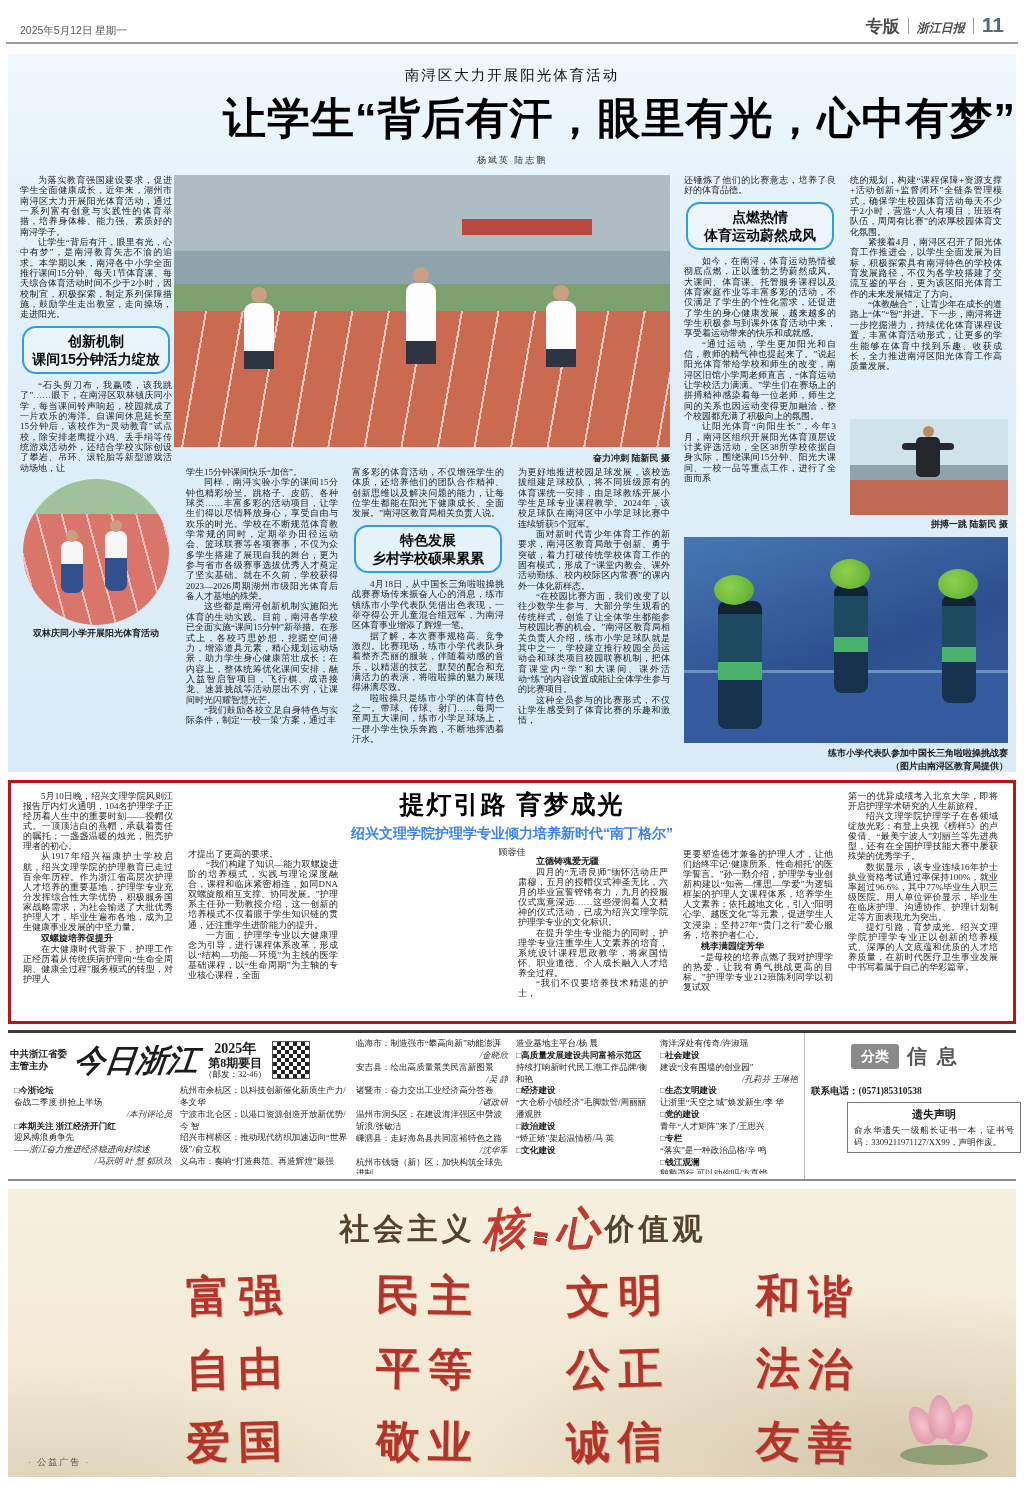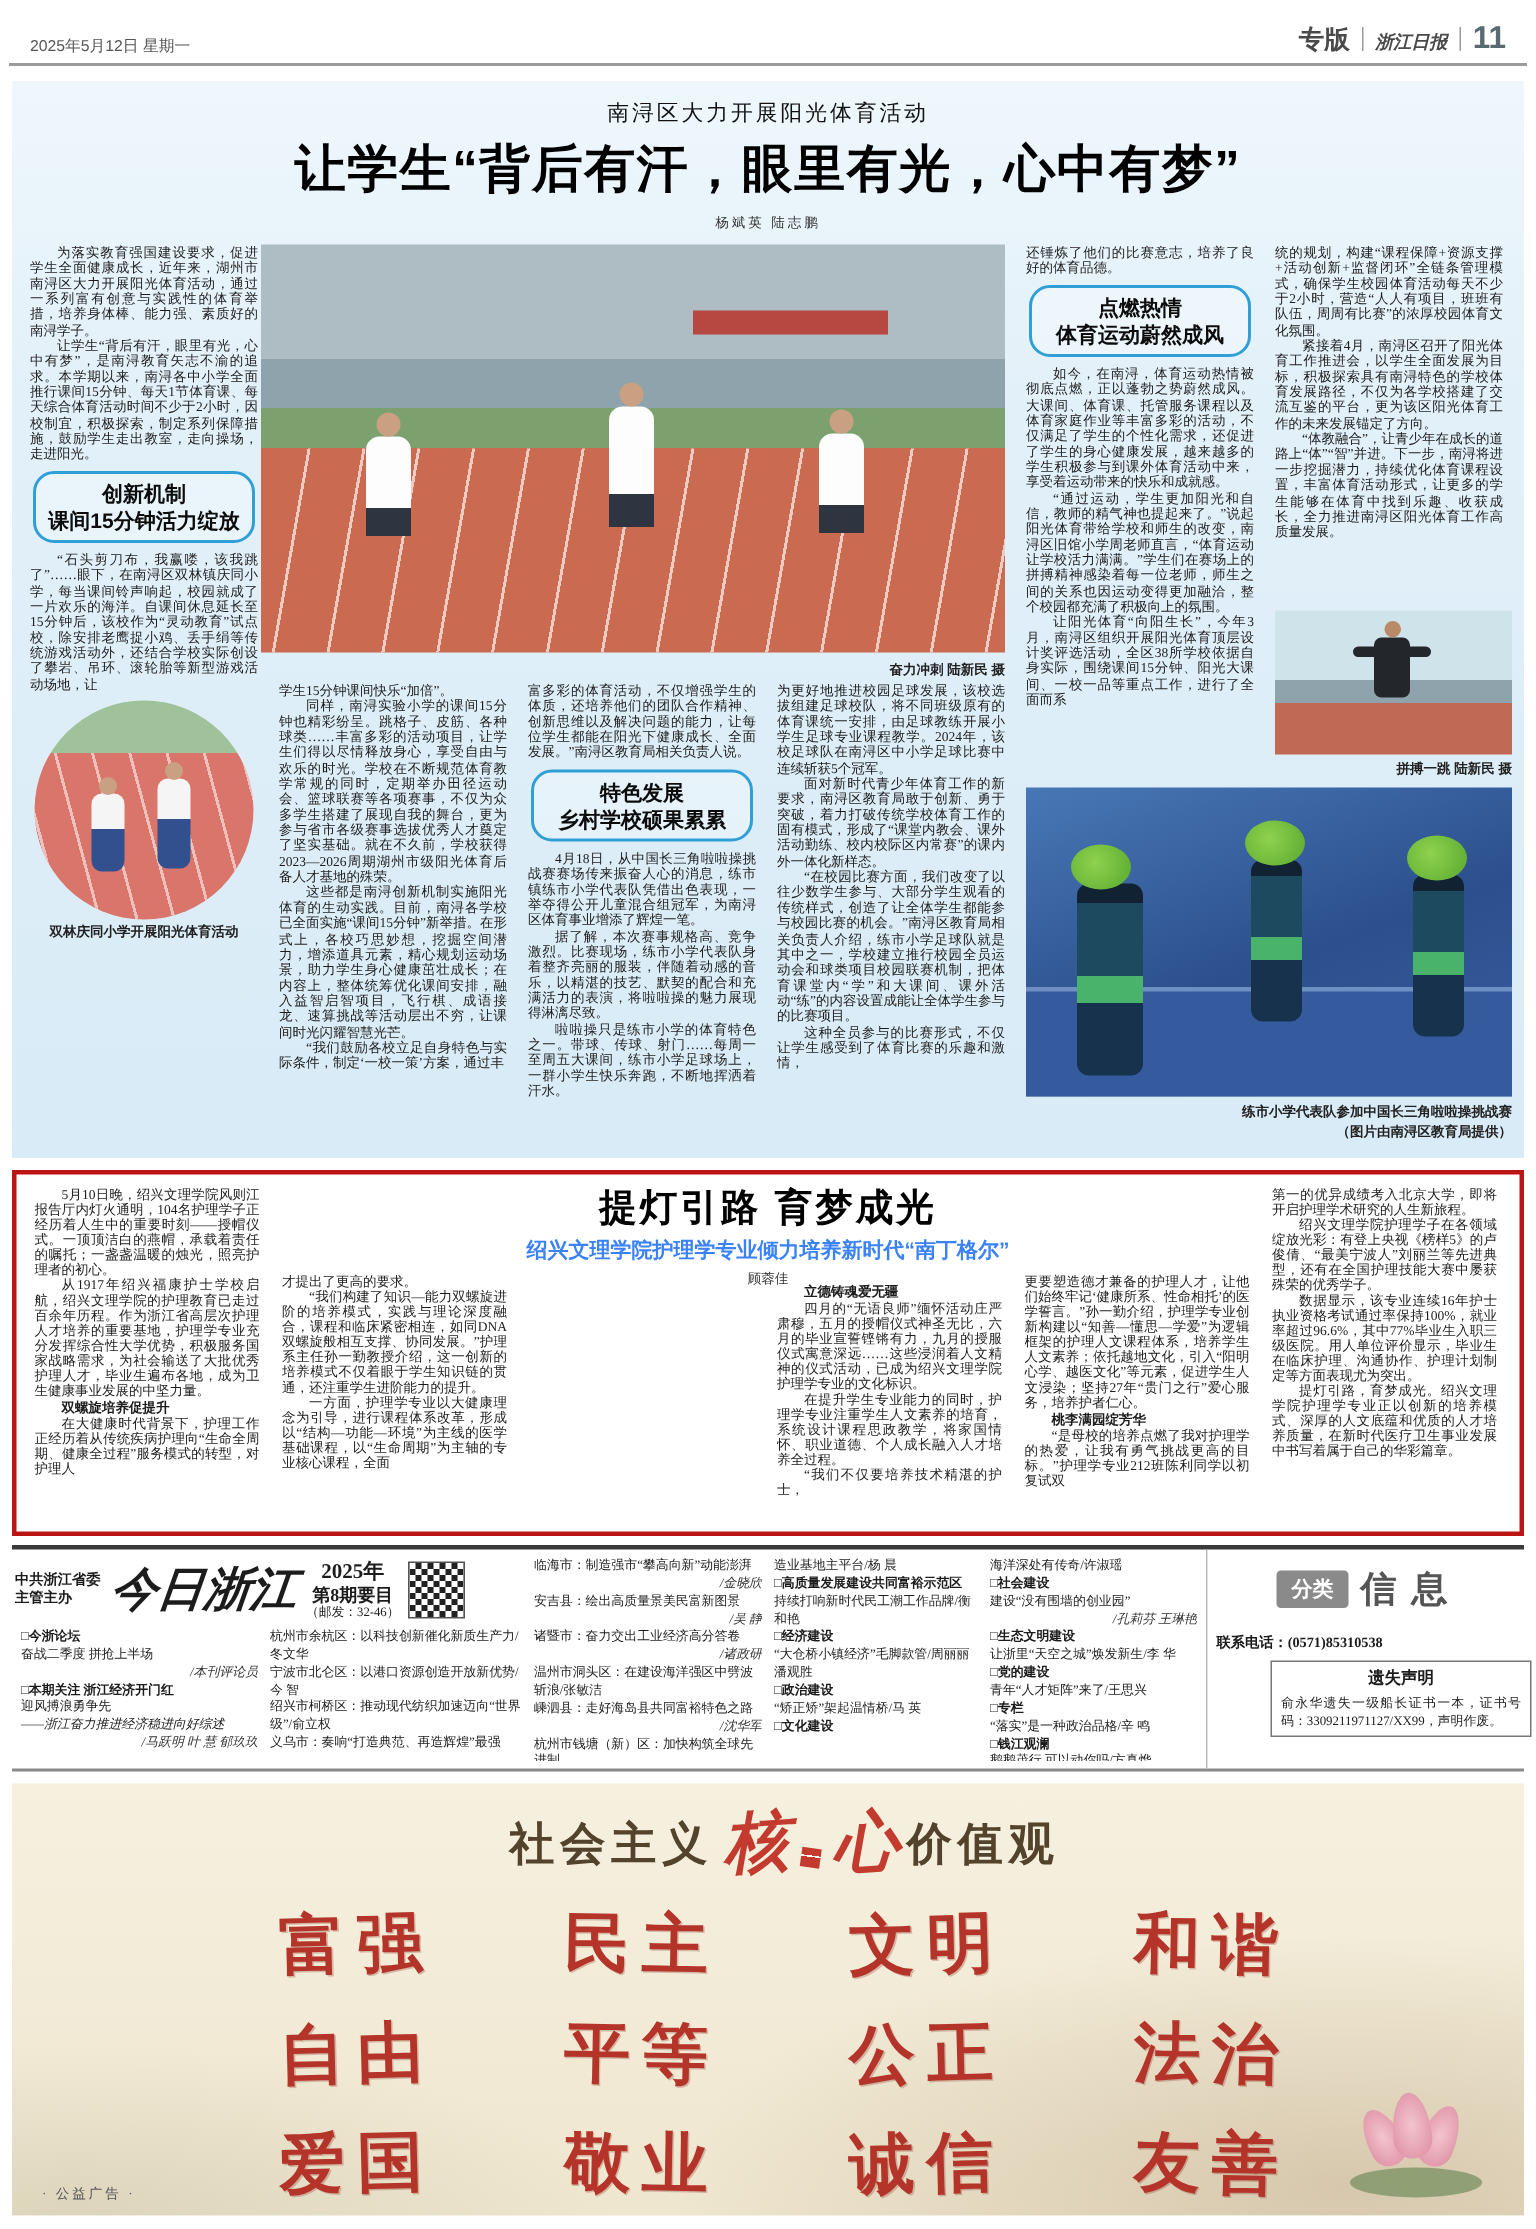--- a/index.html
+++ b/index.html
@@ -8,21 +8,21 @@
   .pg-header{height:30px;display:flex;justify-content:space-between;align-items:flex-end;padding:8px 14px 4px;border-bottom:2px solid #9a9a9a;margin:0 6px;}
   .pg-date{font-size:10.5px;color:#555;font-family:"Liberation Sans",sans-serif;}
   .masthead{display:flex;align-items:baseline;gap:8px;color:#4a4a4a;}
   .m-section{font-size:17px;font-weight:bold;font-family:"Liberation Sans",sans-serif;}
   .m-sep{width:1px;height:16px;background:#999;align-self:center;}
   .m-paper{font-size:12px;font-weight:bold;font-style:italic;font-family:"DejaVu Serif",serif;}
   .m-page{font-size:21px;font-weight:bold;font-family:"Liberation Sans",sans-serif;color:#5a6a72;}
   
   .main-art{position:relative;margin:10px 8px 0;height:718px;background:linear-gradient(#eef7fc 0%,#e2f0f9 30%,#d8ebf6 100%);}
   .kicker{padding-top:12px;text-align:center;font-size:14.5px;letter-spacing:2px;color:#111;font-family:"Liberation Sans",sans-serif;}
-  .headline{text-align:center;font-size:34px;font-weight:900;color:#000;margin-top:5px;letter-spacing:1px;font-family:"Liberation Sans",sans-serif;}
+  .headline{text-align:right;font-size:43px;font-weight:900;color:#000;margin-top:5px;letter-spacing:1px;font-family:"Liberation Sans",sans-serif;}
   .byline{text-align:center;font-size:9px;color:#333;margin-top:6px;letter-spacing:2px;}
   .cols{position:relative;height:600px;margin-top:8px;}
   .col{position:absolute;width:152px;font-size:9px;line-height:1.15;text-align:justify;overflow:hidden;}
   .col p{margin:0;text-indent:2em;}
   .col p.noind{text-indent:0;}
   .c1{left:12px;top:0;height:600px;}
   .c2{left:178px;top:292px;height:310px;}
   .c3{left:344px;top:292px;height:310px;}
   .c4{left:510px;top:292px;height:310px;}
   .c5{left:676px;top:0;height:360px;}
@@ -91,21 +91,21 @@
   .dc2{left:172px;top:52px;width:168px;height:88px;}
   .dc3{left:348px;top:5px;width:152px;height:136px;}
   .dc4{left:508px;top:5px;width:138px;height:136px;}
   .dc5{left:652px;top:5px;width:138px;height:136px;}
   .dh{font-weight:bold;}
   .auth{text-align:right;font-style:italic;color:#333;}
   .it{font-style:italic;}
   .d-right{position:absolute;left:796px;top:0;bottom:0;width:214px;border-left:1px solid #bbb;padding-left:6px;}
   .cls-row{display:flex;align-items:center;gap:8px;margin:10px 0 14px 40px;}
   .cls-badge{background:#8a8a8a;color:#fff;font-size:14px;font-weight:bold;padding:3px 10px;border-radius:3px;font-family:"Liberation Sans",sans-serif;}
-  .cls-title{font-size:24px;font-weight:bold;color:#555;letter-spacing:10px;font-family:"Liberation Sans",sans-serif;}
+  .cls-title{font-size:20px;font-weight:bold;color:#555;letter-spacing:10px;font-family:"Liberation Sans",sans-serif;}
   .cls-phone{font-size:9.5px;font-weight:bold;margin:2px 0 4px 0;}
   .notice{border:1px solid #777;margin:2px 4px 0 36px;padding:4px 6px;}
   .notice-title{text-align:center;font-weight:bold;font-size:11px;margin-bottom:2px;}
   .notice-body{font-size:8.6px;text-align:justify;line-height:1.4;}
   
   .cvbanner{position:relative;margin:8px 8px;height:288px;background:linear-gradient(#f6f0df,#efe6cf);overflow:hidden;padding-left:22px;}
   .cv-mist{position:absolute;right:0;bottom:0;width:60%;height:70%;background:radial-gradient(ellipse at 80% 90%,rgba(150,120,80,.28),rgba(150,120,80,0) 65%);}
   .cv-mist2{position:absolute;left:0;bottom:0;width:40%;height:40%;background:radial-gradient(ellipse at 10% 100%,rgba(140,130,100,.18),rgba(140,130,100,0) 70%);}
   .cv-titlerow{position:relative;text-align:center;margin-top:18px;display:flex;justify-content:center;align-items:center;gap:6px;}
   .cv-t{font-size:30px;font-weight:900;color:#53422c;letter-spacing:4px;}

